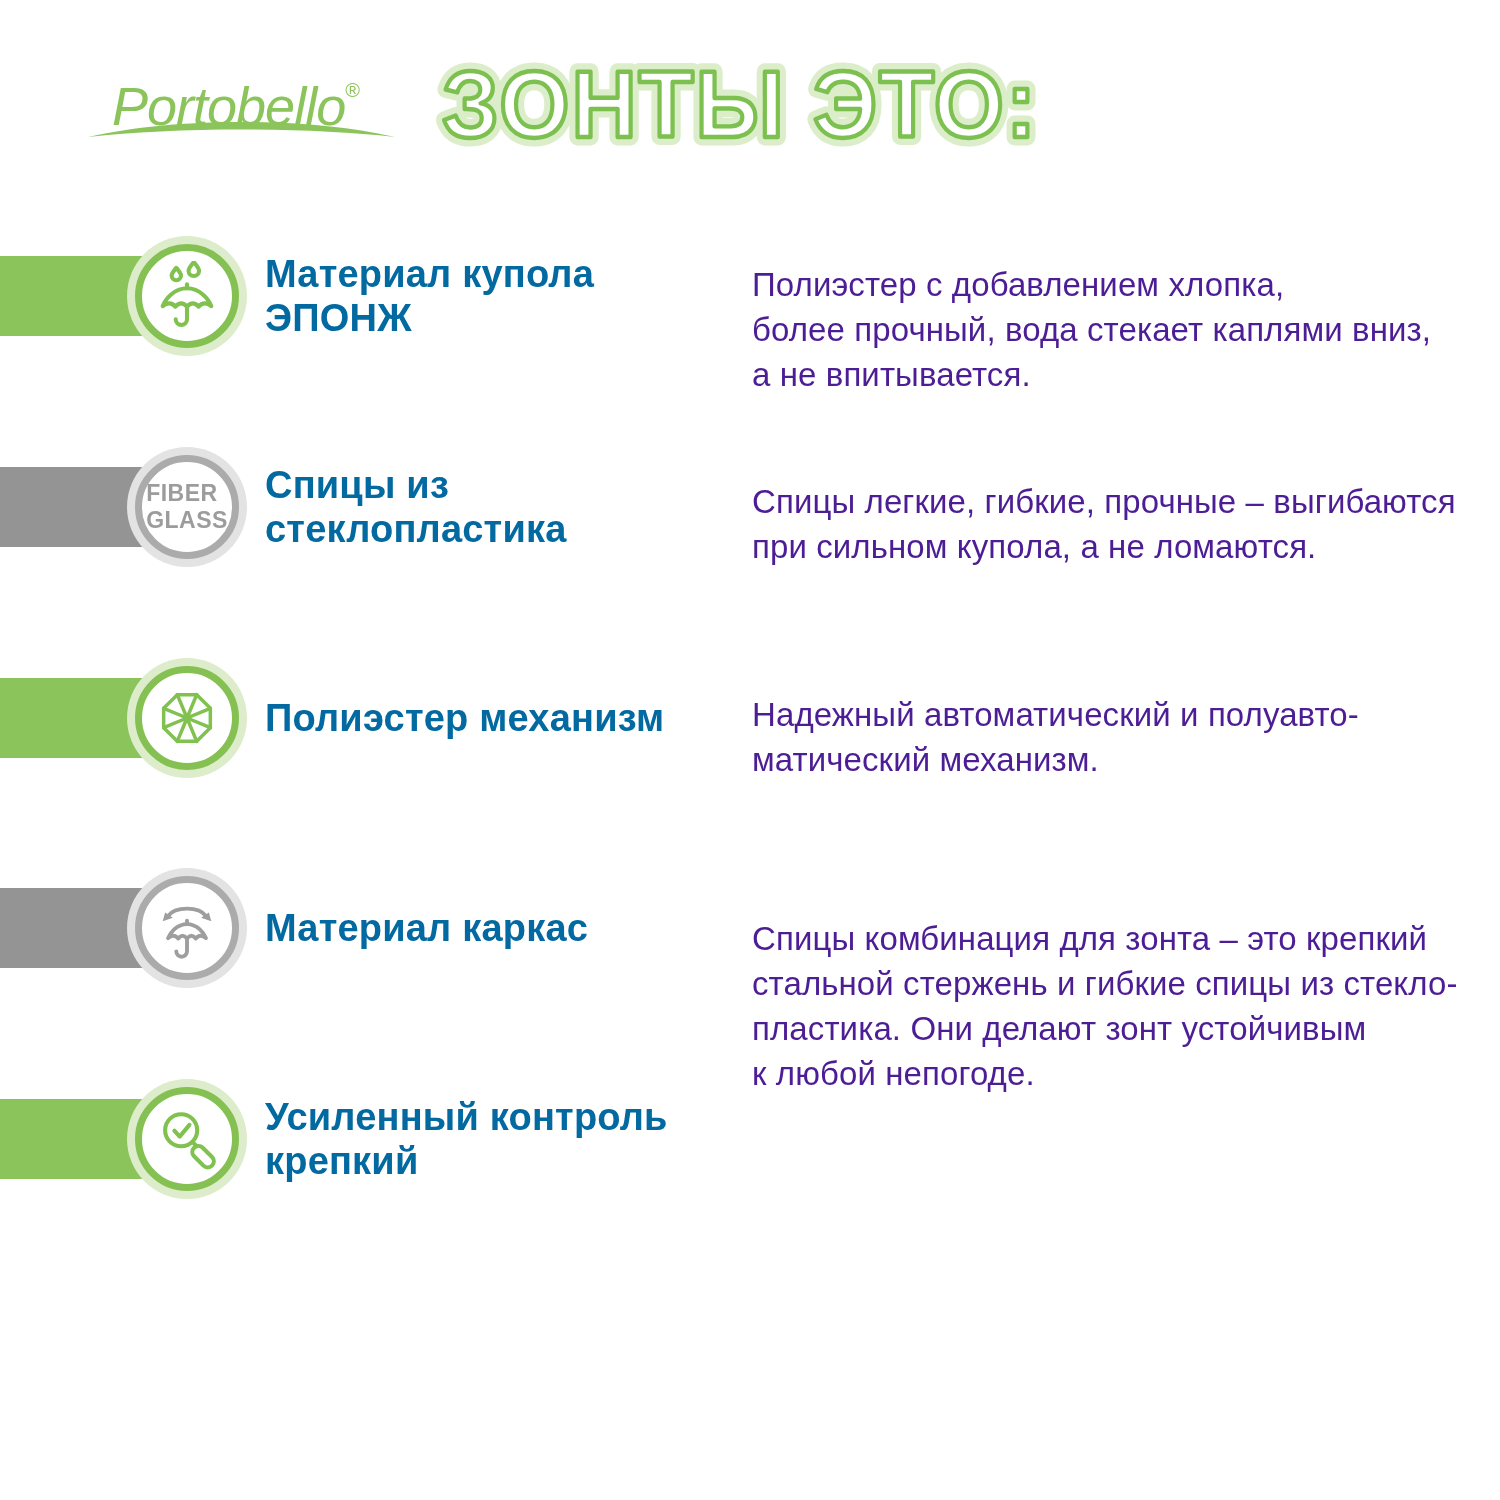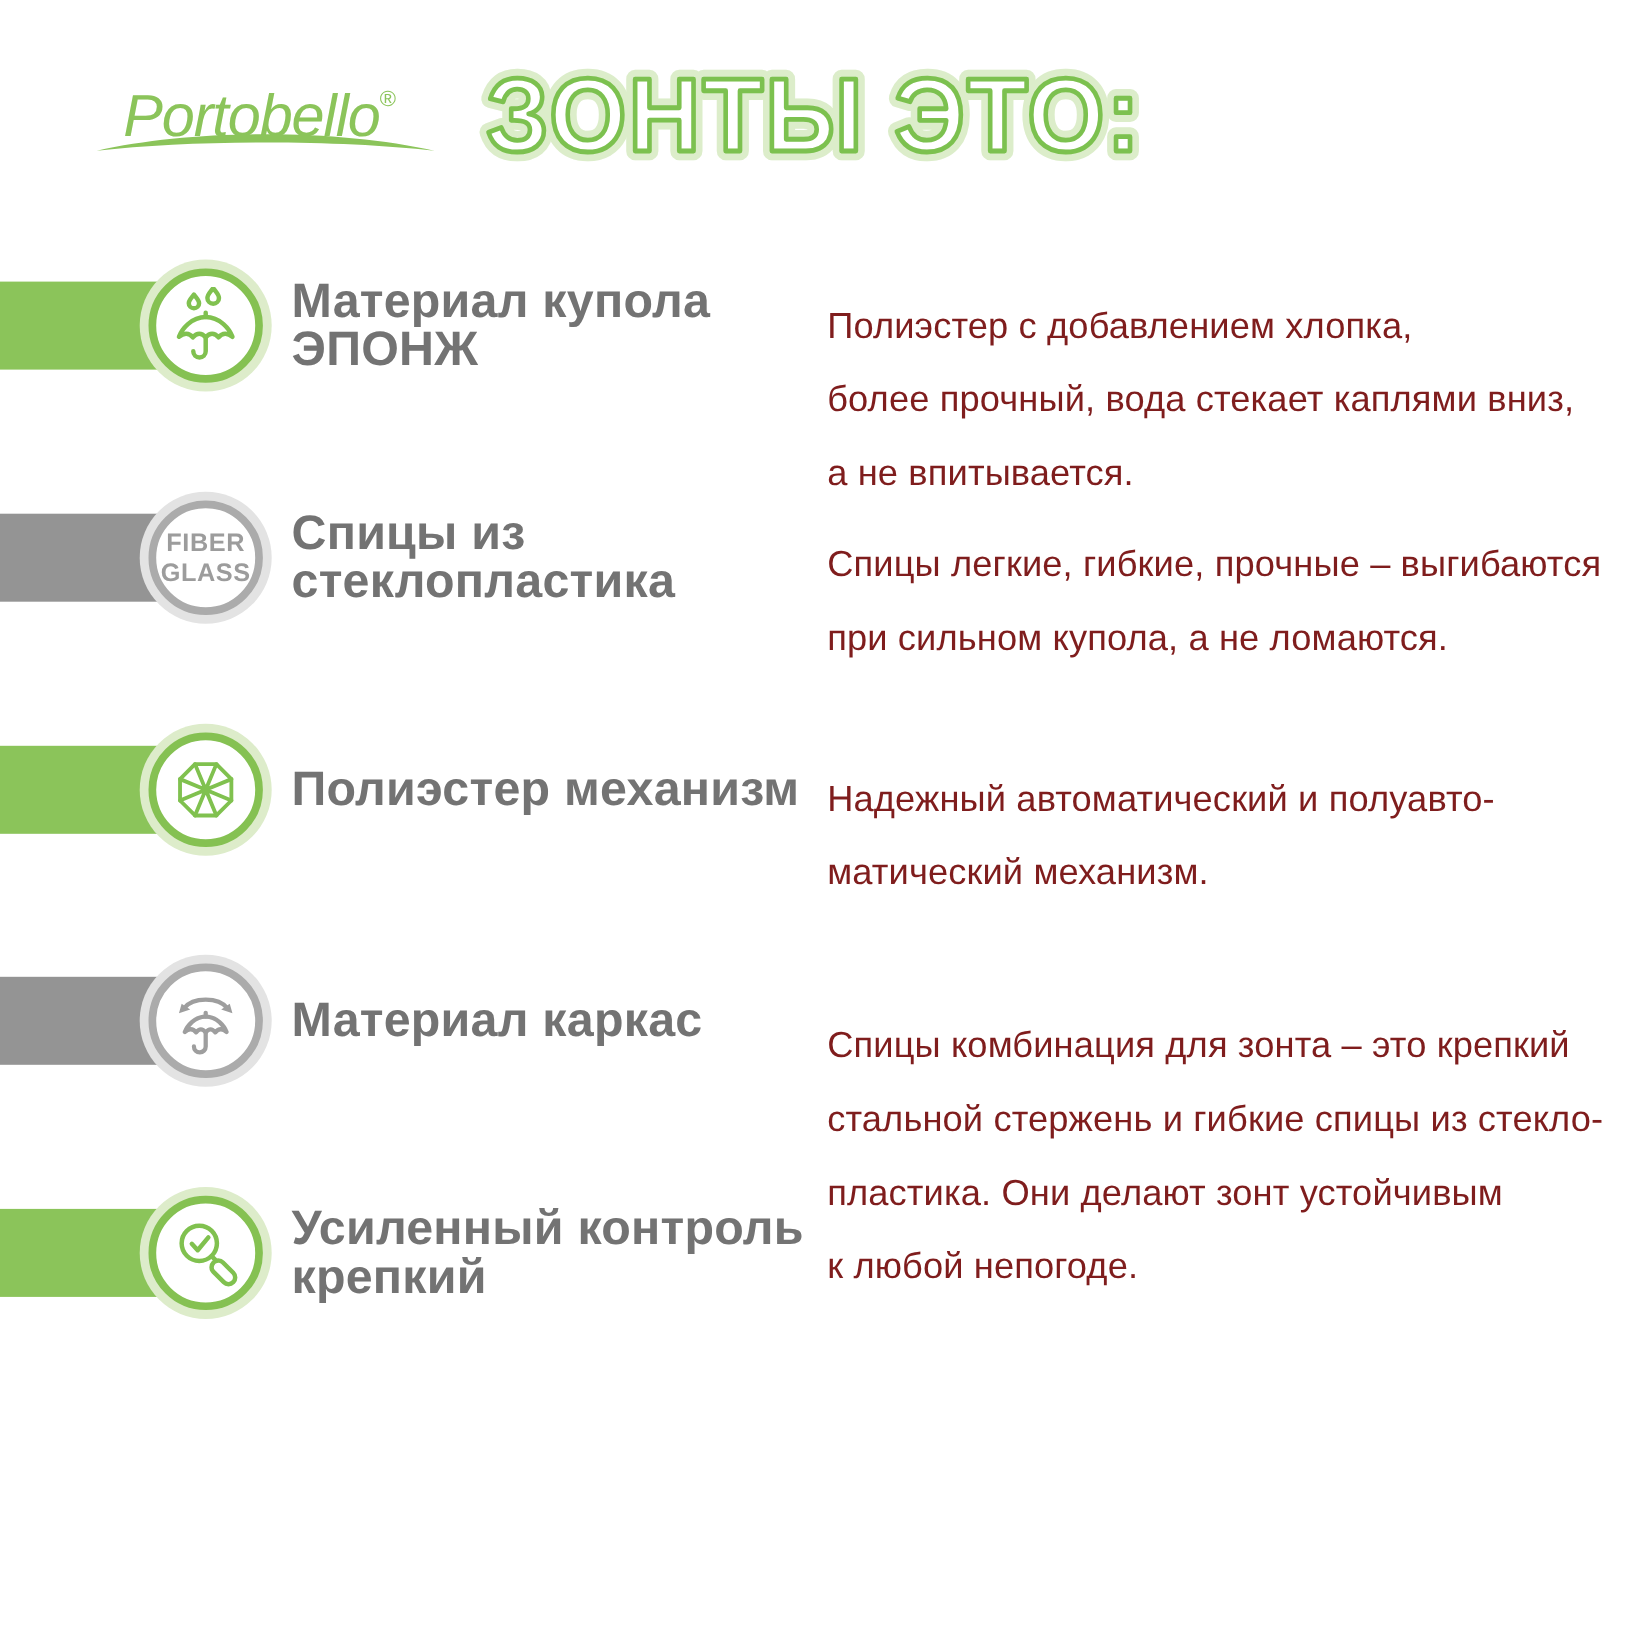--- a/index.html
+++ b/index.html
@@ -32,30 +32,30 @@
   .halo.green{background:#ddecca}
   .halo.gray{background:#e3e3e3}
   .circle{
     position:absolute;left:8px;top:8px;width:90px;height:90px;border-radius:50%;
     background:#ffffff;border:7px solid #85c152;
     display:flex;align-items:center;justify-content:center;
   }
   .circle.gray{border-color:#ababab}
   .fiber{
     font-size:23px;font-weight:bold;color:#9c9c9c;line-height:27px;
-    text-align:center;white-space:pre-line;letter-spacing:0.5px;
+    text-align:left;white-space:pre-line;letter-spacing:0.5px;
   }
   .heading{
     position:absolute;left:265px;margin:0;
-    font-size:44px;font-weight:bold;color:#737373;line-height:44px;
+    font-size:38px;font-weight:bold;color:#0369a1;line-height:44px;
     white-space:pre-line;letter-spacing:0.2px;
   }
   .desc{
     position:absolute;left:752px;margin:0;
-    font-size:33px;font-weight:normal;color:#7f1d1d;line-height:67px;
+    font-size:33px;font-weight:normal;color:#4c1d95;line-height:45px;
     white-space:pre-line;letter-spacing:0.1px;
   }
   .icon{display:block}
 </style>
 </head>
 <body>
 
 <header>
   <div class="logo">
     <div class="logo-text"><span>Portobello</span><sup>®</sup></div>

